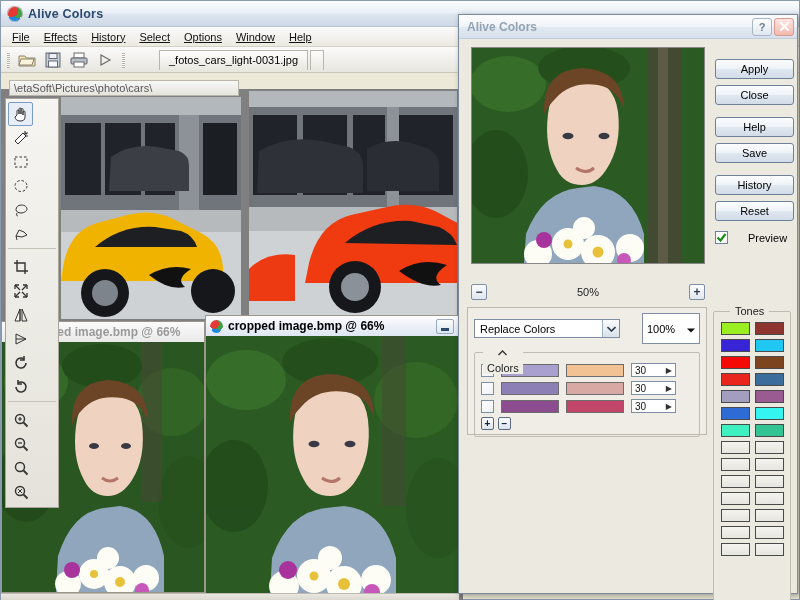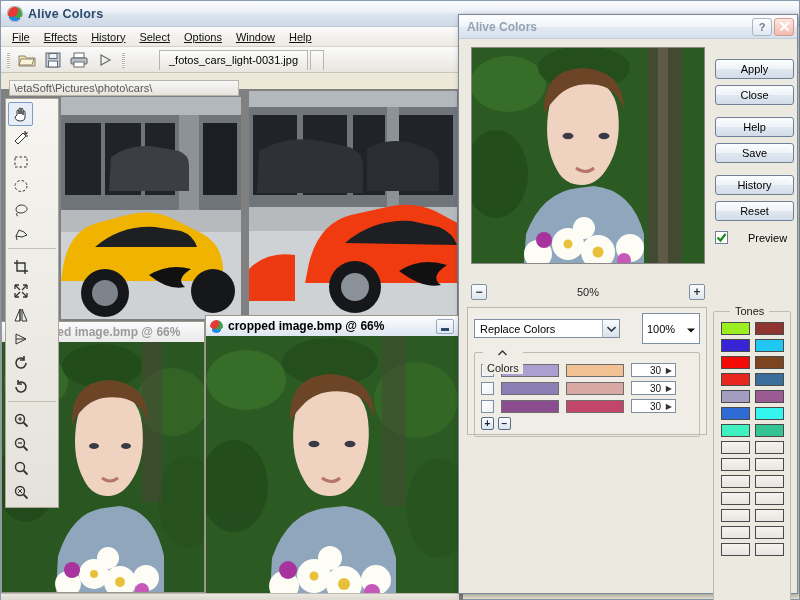--- a/index.html
+++ b/index.html
@@ -204,21 +204,21 @@
     display: flex; align-items: center; gap: 4px; flex-direction: column;
   }
   .colorrow { display: flex; align-items: center; gap: 7px; margin-bottom: 4px; }
   .cbx {
     width: 13px; height: 13px; border: 1px solid #7f8fa3;
     background: linear-gradient(135deg,#fff,#eef1f4);
   }
   .sw { width: 58px; height: 13px; border: 1px solid #6d6d6d; }
   .spin {
     width: 45px; height: 14px; border: 1px solid #7f8fa3; background: #fff;
-    display: flex; align-items: center; padding-left: 18px;
+    display: flex; align-items: center; padding-left: 3px;
     font-size: 10px; color: #111;
   }
   .spin .sp-ar { margin-left: auto; margin-right: 3px; font-size: 8px; color:#333; }
   .addrem { display: flex; gap: 4px; margin-top: 2px; }
   .sqbtn {
     width: 13px; height: 13px; border: 1px solid #5a6b80; border-radius: 2px;
     background: linear-gradient(180deg,#fdfdfe,#dbe4ee);
     display: flex; align-items: center; justify-content: center;
     font-size: 10px; line-height: 1; color: #123; font-weight: bold;
   }

